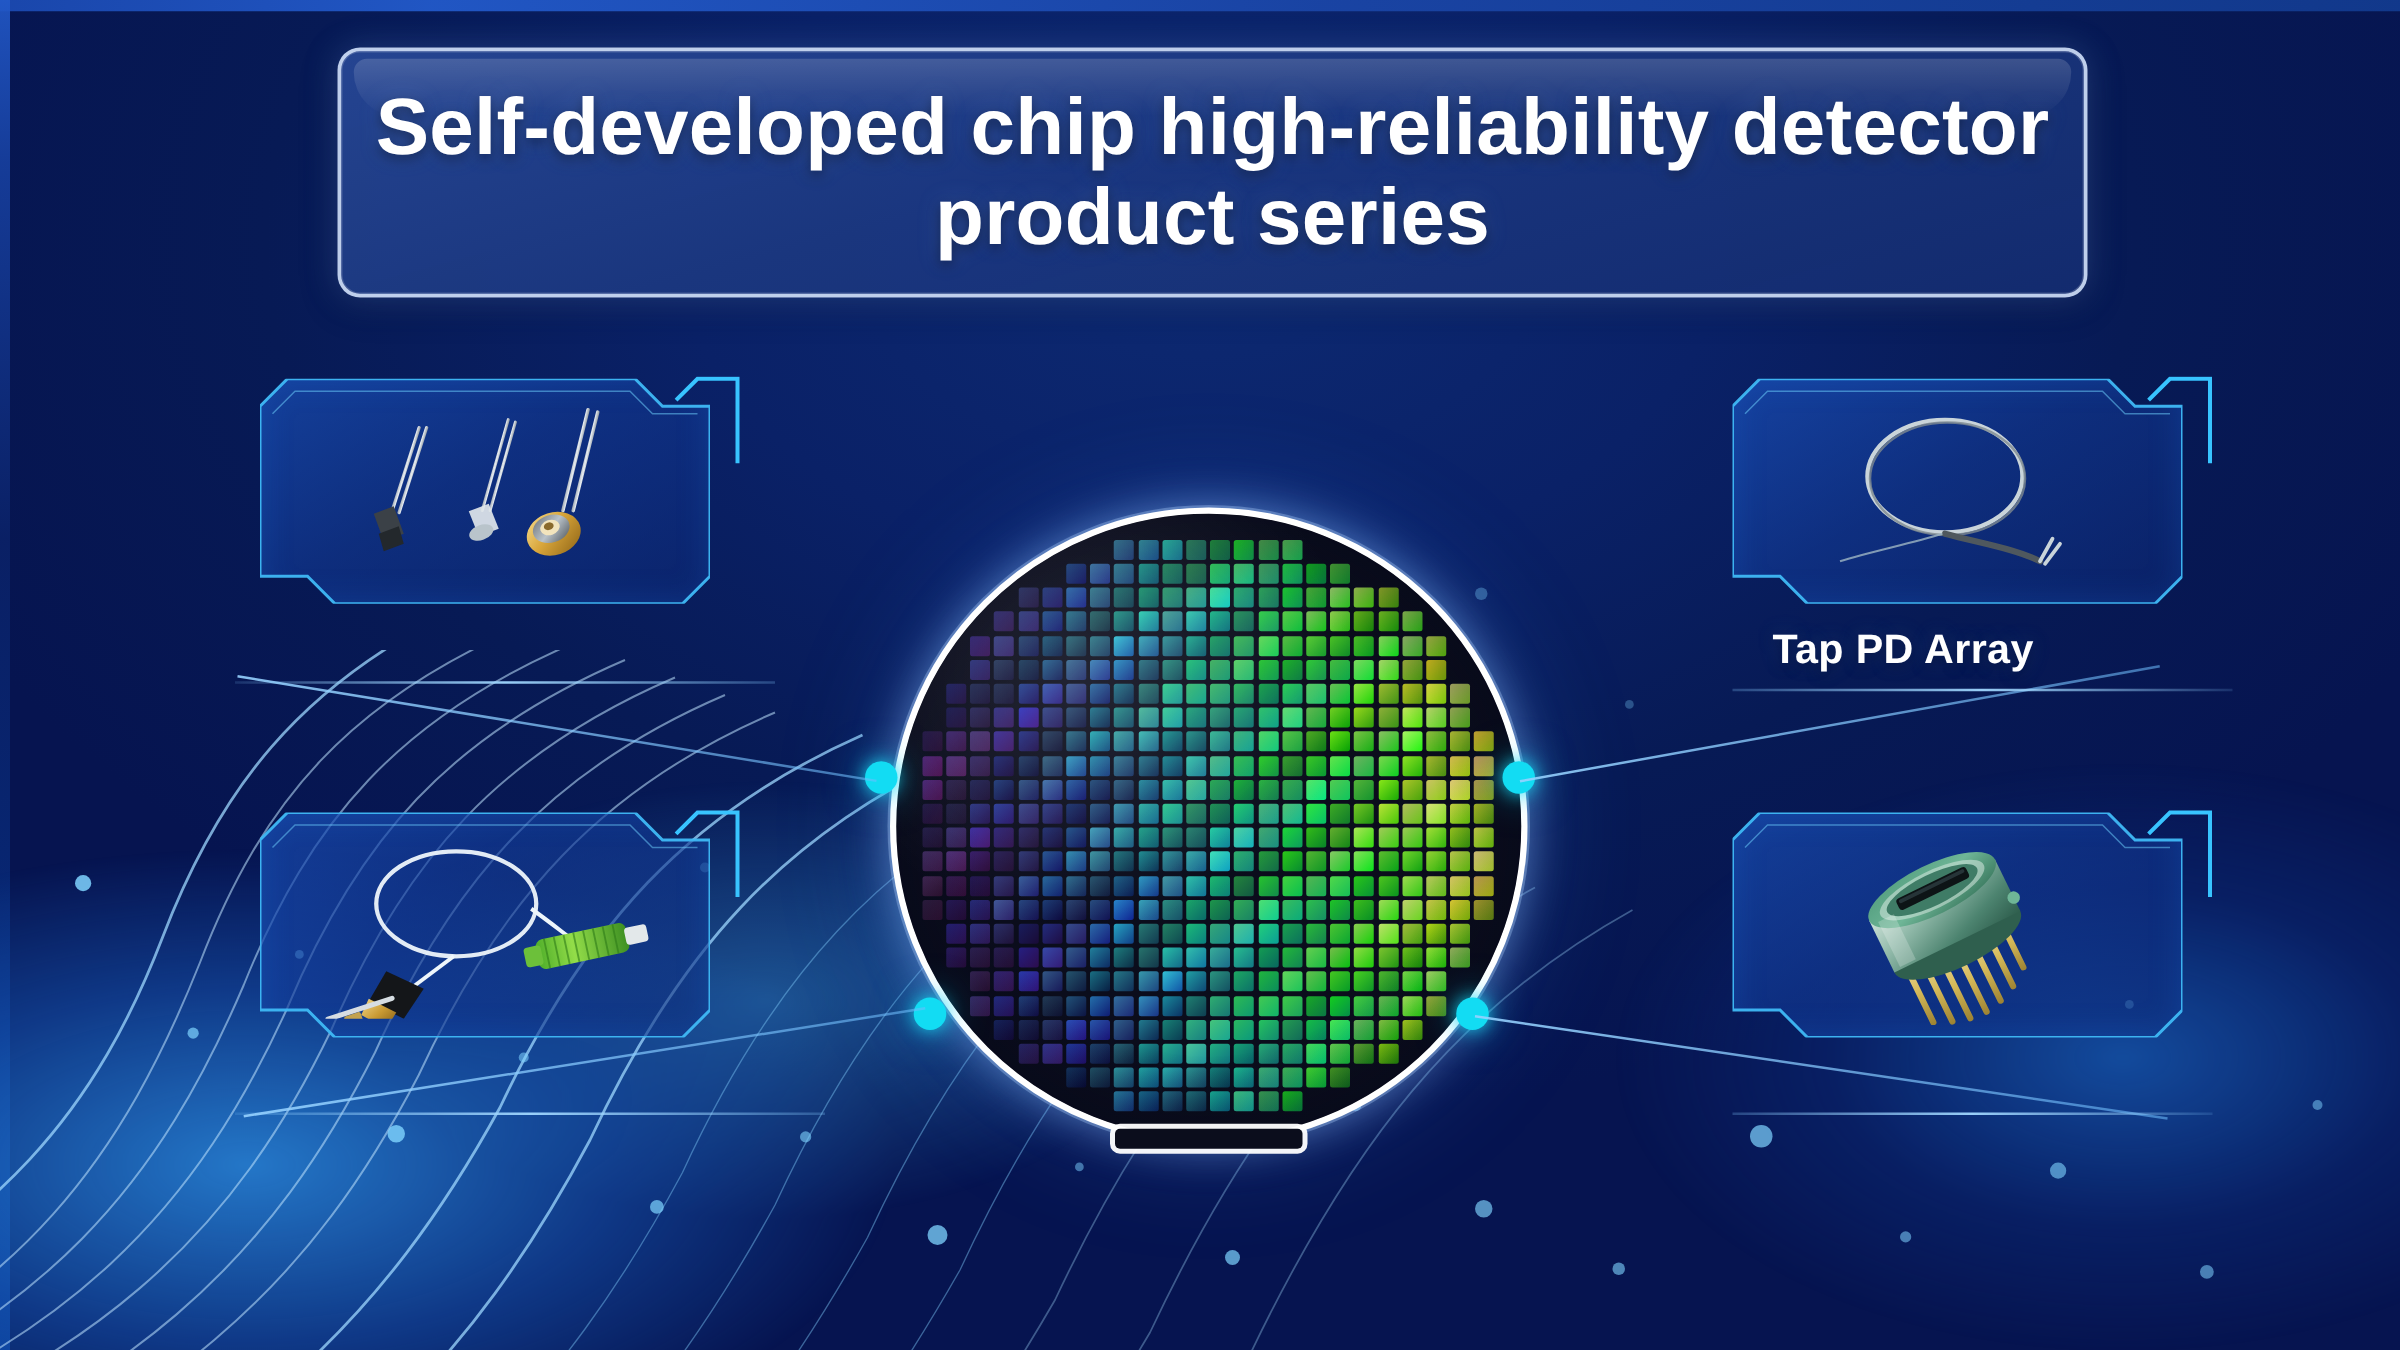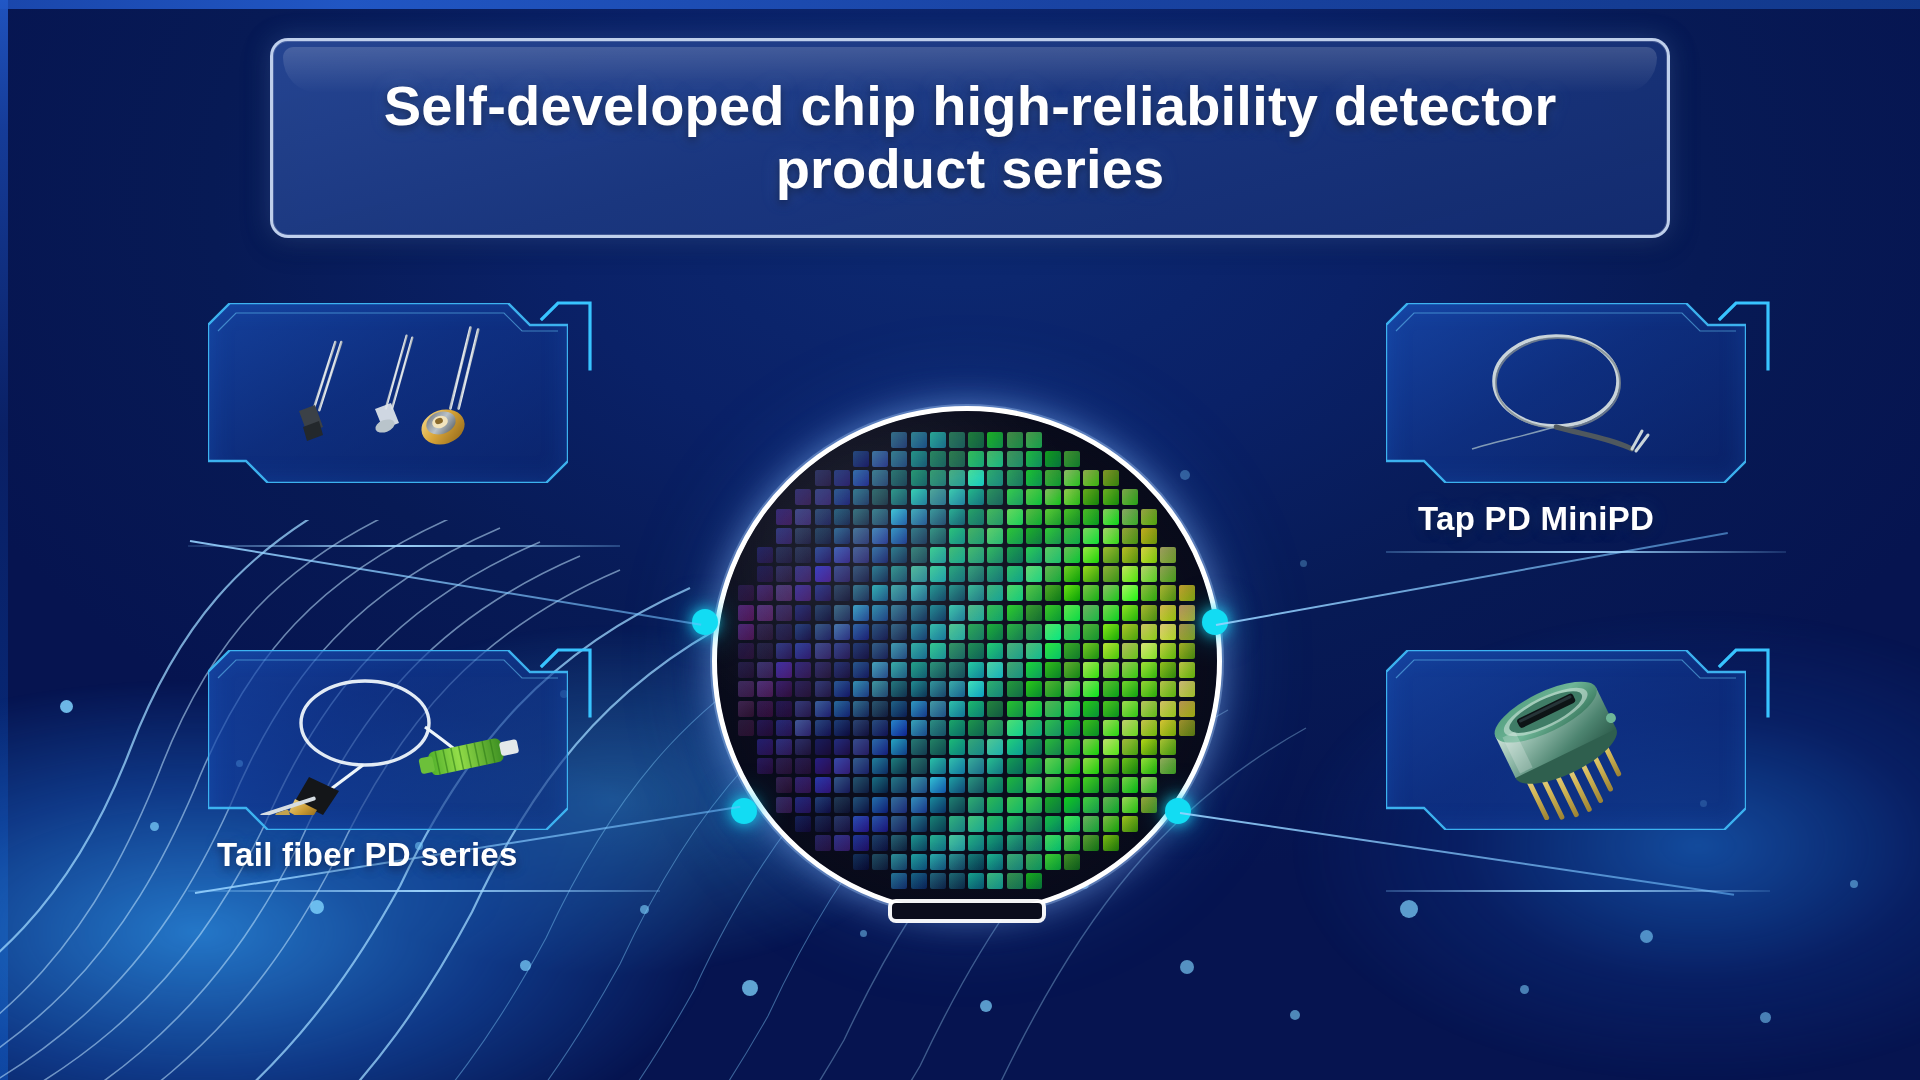--- a/index.html
+++ b/index.html
@@ -61,21 +61,21 @@
       0 6px 30px rgba(0,0,0,.25);
     display:flex; align-items:center; justify-content:center;
   }
   .title-box::before{
     content:""; position:absolute; left:10px; right:10px; top:6px; height:46px;
     border-radius:12px 12px 40px 40px;
     background:linear-gradient(180deg, rgba(255,255,255,.16), rgba(255,255,255,0));
     pointer-events:none;
   }
   .title-text{
-    color:#ffffff; font-size:56px; font-weight:bold; line-height:1.12;
+    color:#ffffff; font-size:64px; font-weight:bold; line-height:1.12;
     text-align:center; letter-spacing:.2px;
     text-shadow:0 3px 10px rgba(0,0,0,.45), 0 0 18px rgba(120,170,255,.25);
     padding:0 26px;
   }
 
   
   .chip-badge{
     position:absolute; left:743px; top:318px; width:465px; height:52px;
     border-radius:10px;
     border:2px solid rgba(190,212,245,.85);
@@ -902,21 +902,20 @@
 
           <rect x="54" y="50" width="14" height="40" fill="#ffffff" opacity=".22"></rect>
           <circle cx="160" cy="80" r="5" fill="#6fb697"></circle>
         </g>
       </svg>
     </div>
   </div>
 
   <div class="rule" style="left:188px; top:545px; width:432px;"></div>
 
-  <div class="label" style="left:217px; top:836px;">Tail fiber PD series</div>
   <div class="rule" style="left:188px; top:890px; width:472px;"></div>
 
-  <div class="label" style="left:1418px; top:500px;">Tap PD MiniPD</div>
+  <div class="label" style="left:1418px; top:500px;">Tap PD Array</div>
   <div class="rule r" style="left:1386px; top:551px; width:400px;"></div>
 
   <div class="rule r" style="left:1386px; top:890px; width:384px;"></div>
 
 </div>
 
 </body></html>

